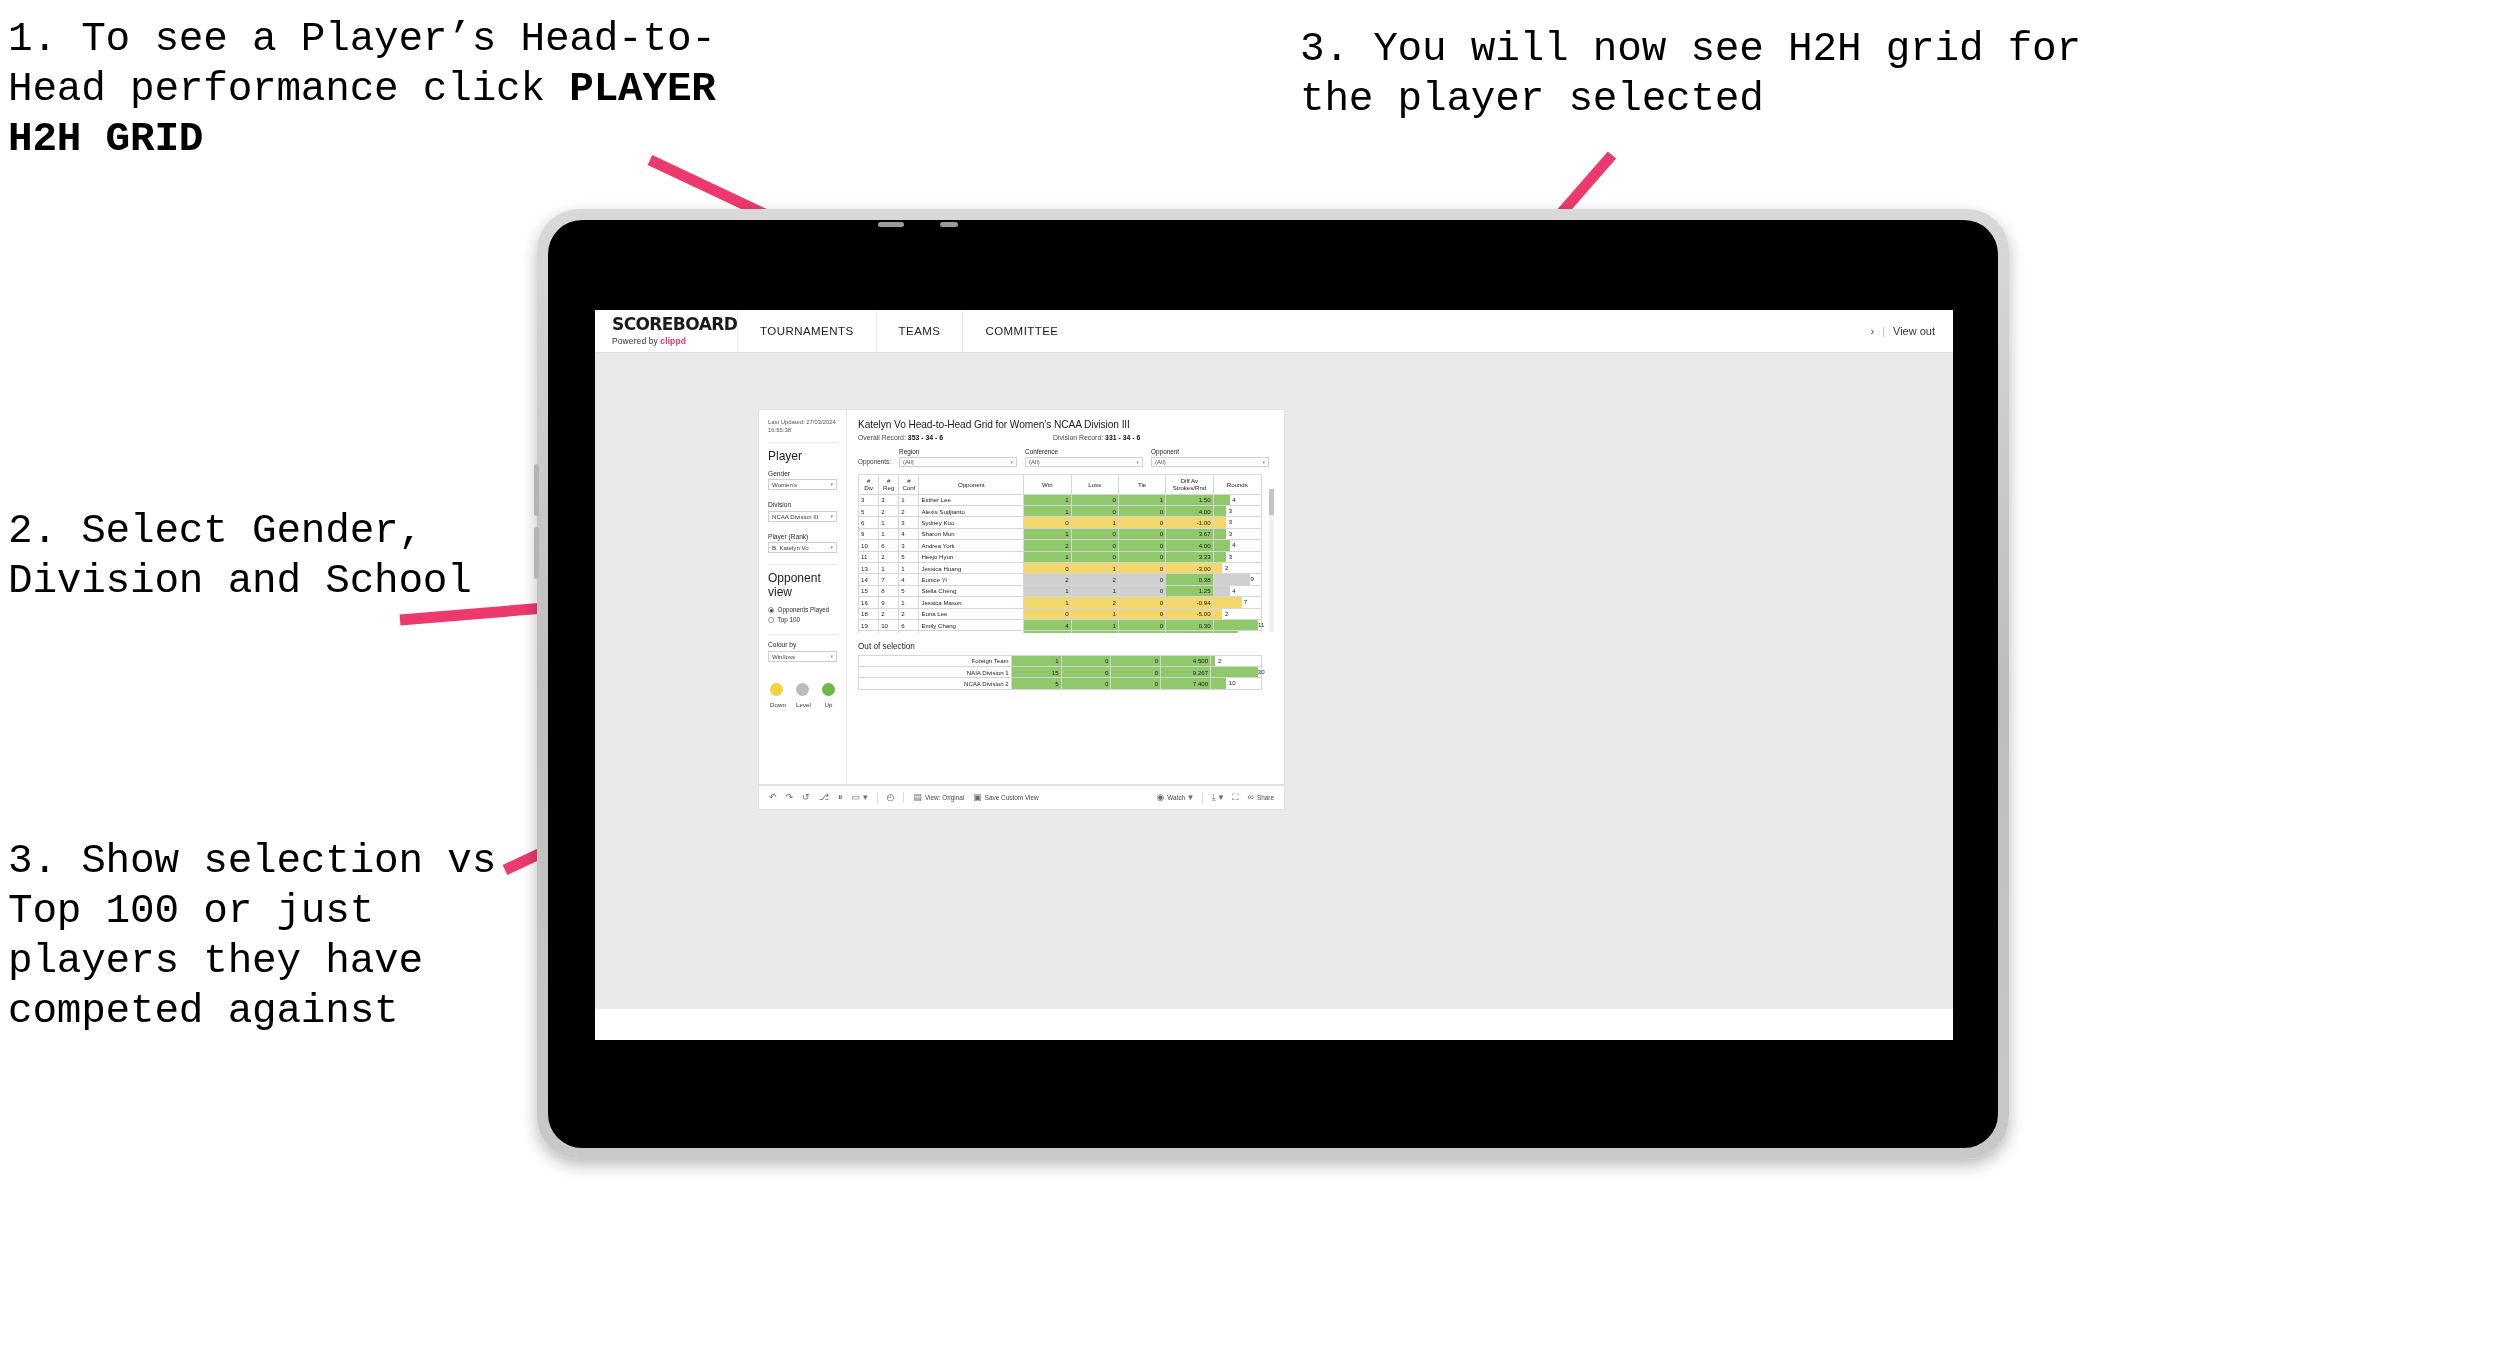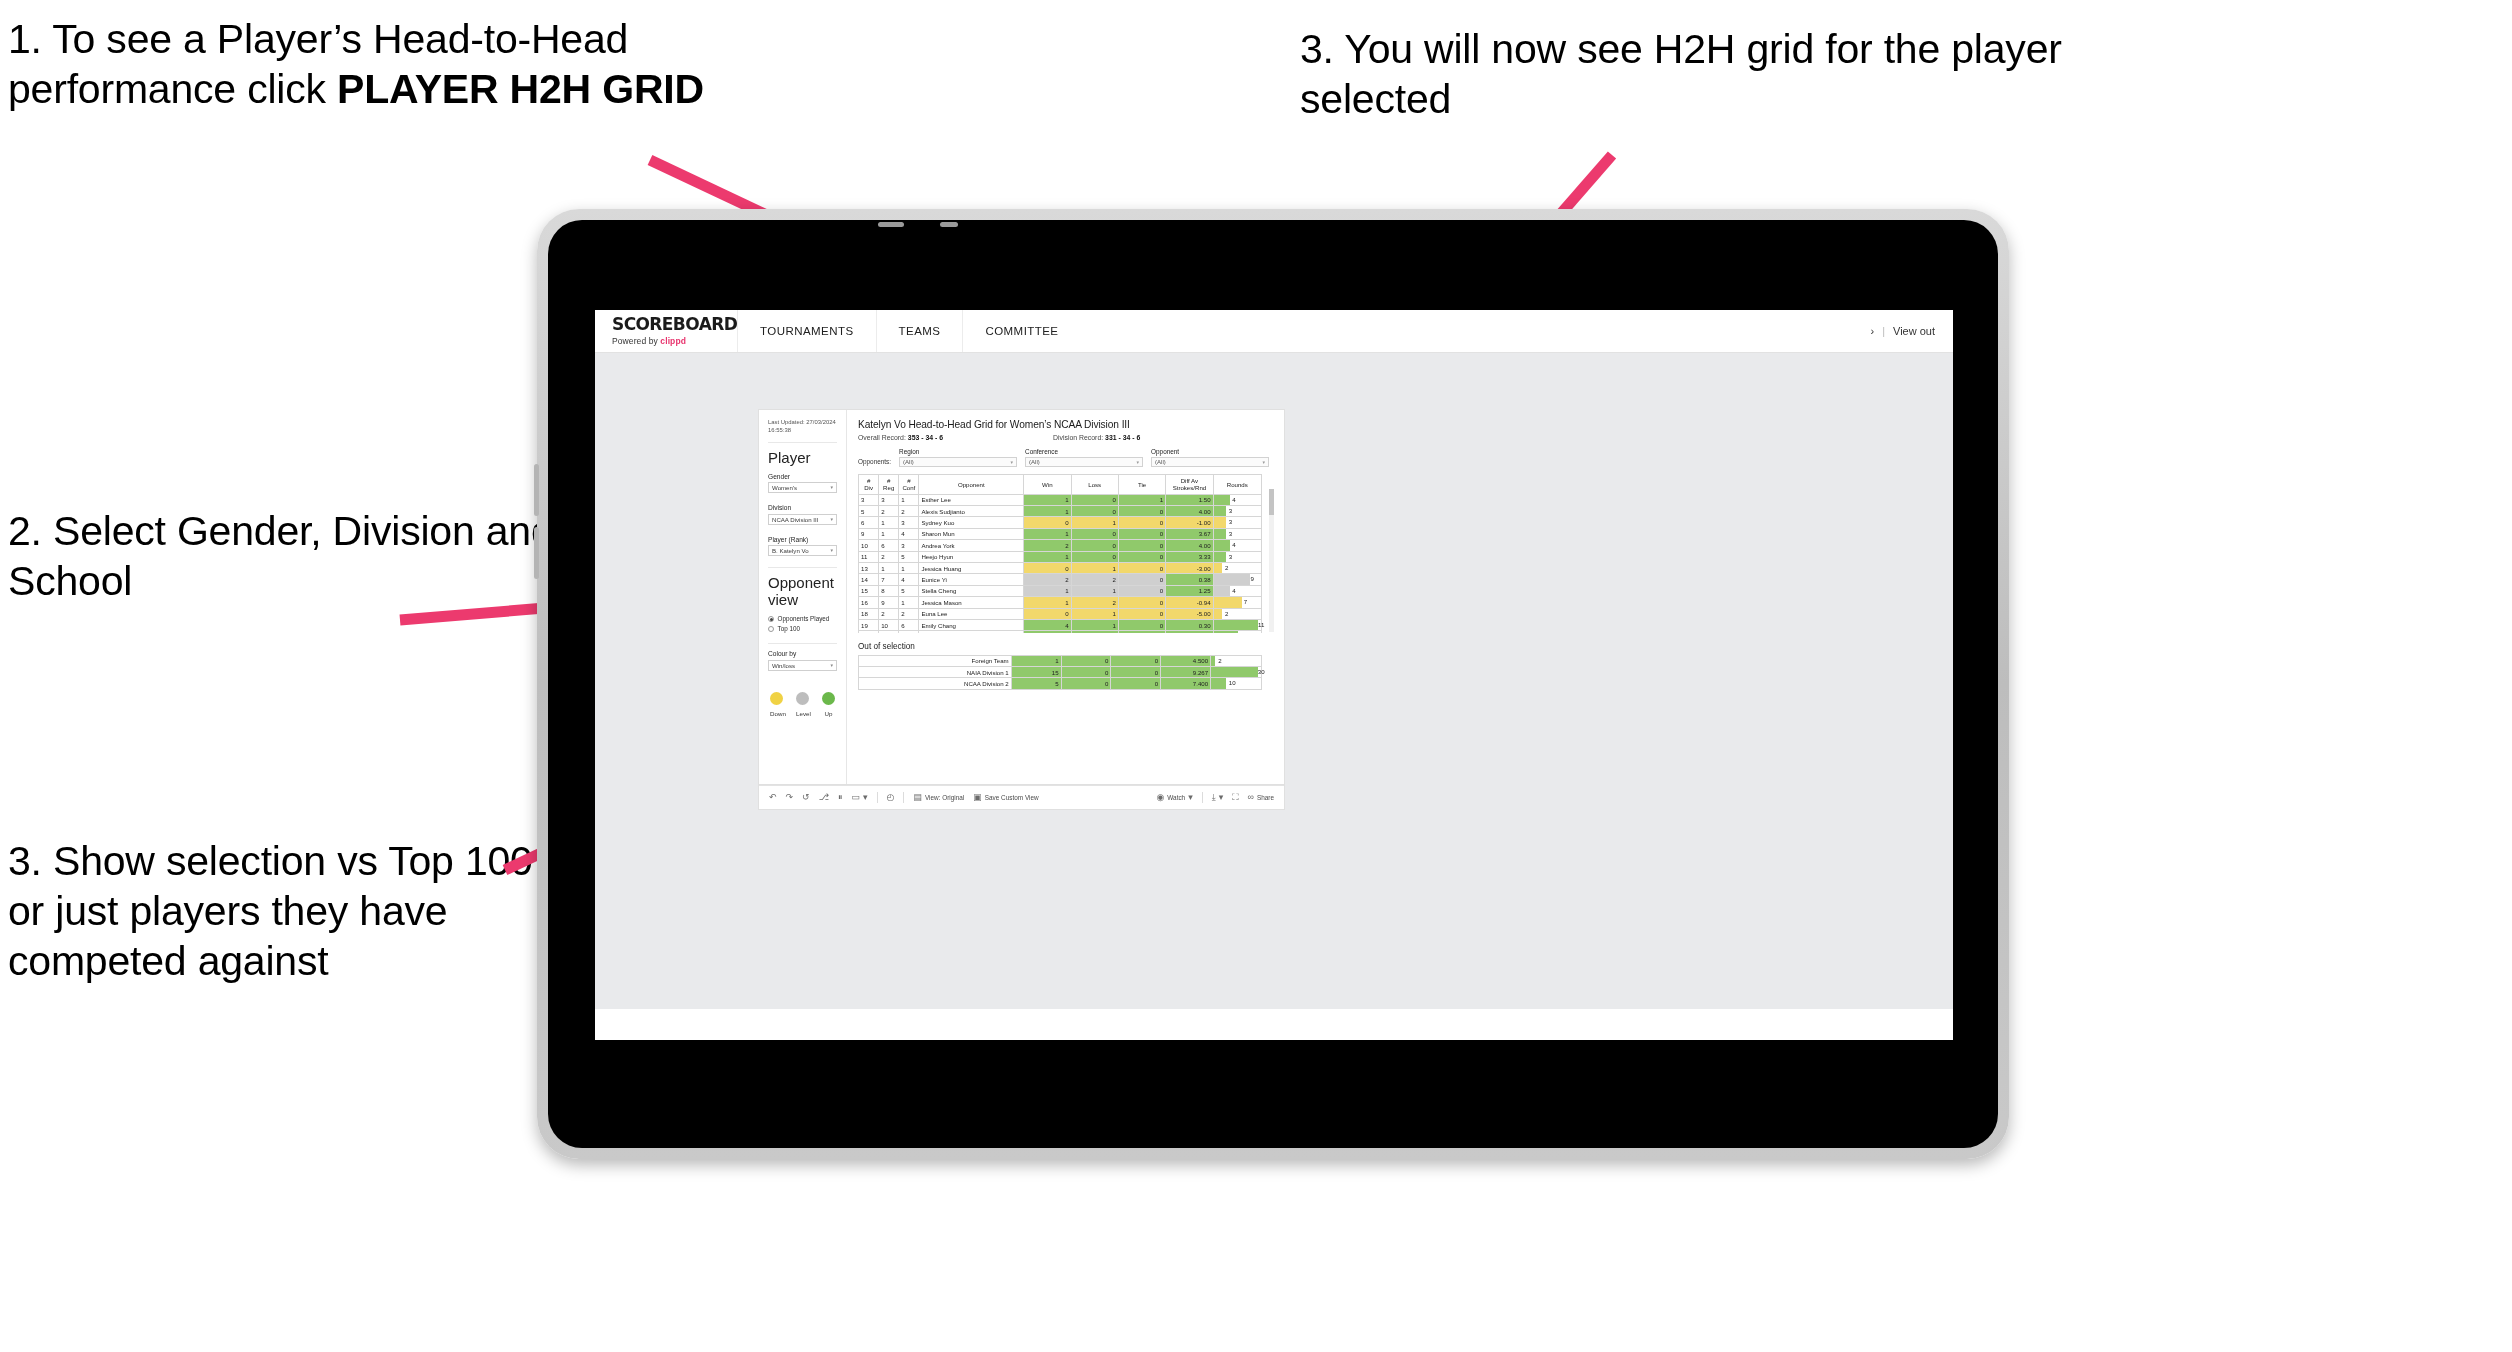--- a/index.html
+++ b/index.html
@@ -8,21 +8,21 @@
     background: #ffffff;
     font-family: "Liberation Sans", sans-serif;
     overflow: hidden;
   }
   #stage { position: relative; width: 2512px; height: 1352px; background:#fff; }
 
   
   .annot {
     position: absolute;
     color: #000;
-    font-family: Liberation Sans, sans-serif;
+    font-family: Liberation Mono, monospace;
     font-size: 41px;
     line-height: 1.22;
     letter-spacing: -0.2px;
     white-space: pre-wrap;
   }
   .annot b { font-weight: 700; }
   #annot-1 { left: 8px;   top: 14px;  width: 740px; }
   #annot-2 { left: 8px;   top: 506px; width: 560px; }
   #annot-3 { left: 8px;   top: 836px; width: 530px; }
   #annot-4 { left: 1300px; top: 24px; width: 790px; }
@@ -109,21 +109,21 @@
   }
 
   
   #vsidebar {
     width: 88px; flex: 0 0 88px; background: #fff;
     border-right: 1px solid #e6e6e6; padding: 9px 9px 0 9px;
     font-size: 6.4px; color: #333;
   }
   .last-upd { color: #555; font-size: 5.9px; line-height: 1.35; }
   .divider { height:1px; background:#e8e8e8; margin: 7px 0 6px 0; }
-  .sec-title { font-size: 15px; color: #222; margin: 4px 0 7px 0; }
+  .sec-title { font-size: 12px; color: #222; margin: 4px 0 7px 0; }
   .field-label { font-size: 6.6px; color: #1f1f1f; margin-bottom: 2.5px; }
   .select {
     height: 11px; border: 1px solid #cfcfcf; background: #fff;
     display: flex; align-items: center; padding: 0 3px;
     font-size: 6.1px; color: #3a3a3a; margin-bottom: 11px;
     position: relative;
   }
   .select .caret {
     margin-left: auto; font-size: 5px; color: #8a8a8a; line-height:1;
   }

